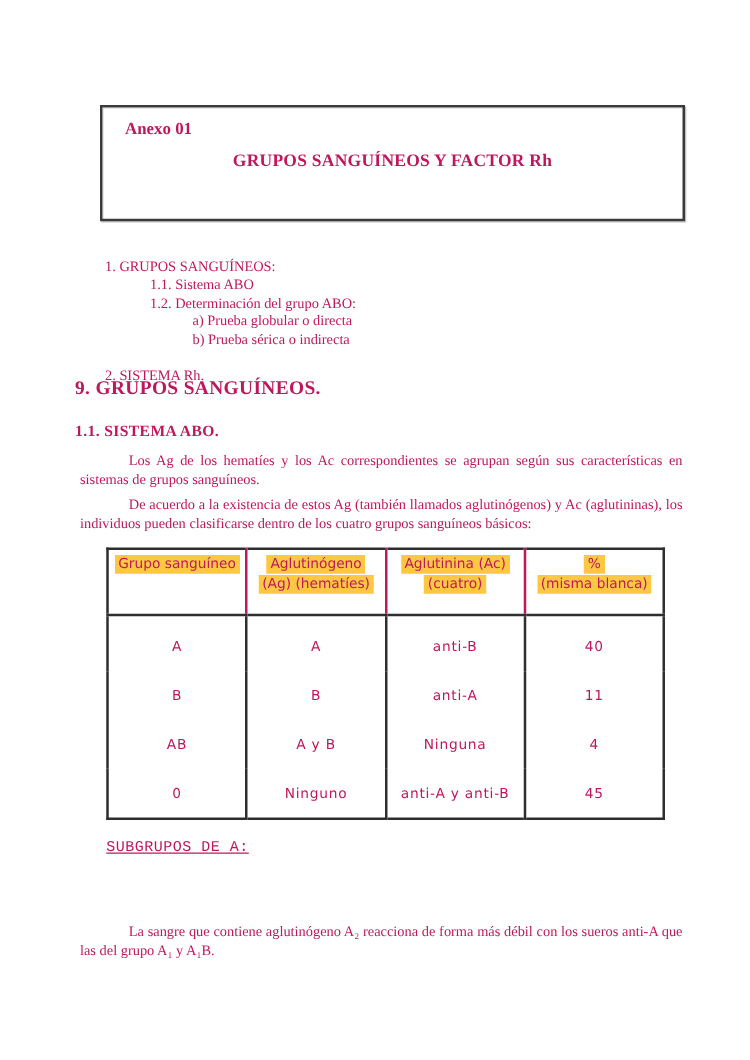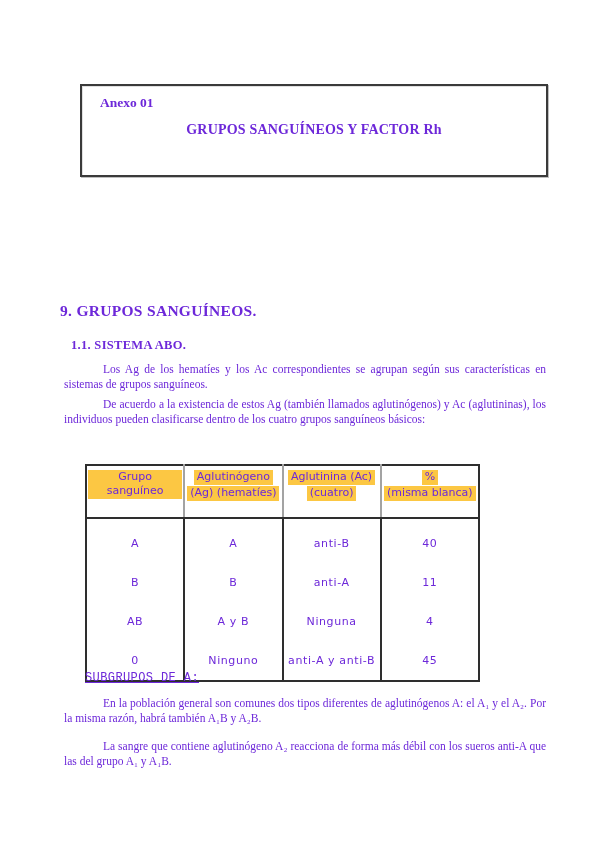--- a/index.html
+++ b/index.html
@@ -1,18 +1,18 @@
 <!DOCTYPE html>
 <html style="--hl: #FCC743;"><head>
 <meta charset="utf-8">
 <style>
   html,body { margin:0; padding:0; background:#ffffff; }
   .page {
     position:relative; width:600px; height:848px; background:#ffffff;
-    font-family:"Liberation Serif","DejaVu Serif",serif; color:#6d28d9;
+    font-family:"Liberation Serif","DejaVu Serif",serif; color:#be185d;
     overflow:hidden;
   }
   .title-box {
     position:absolute; left:80px; top:84px; width:464px; height:89px;
     border:2px solid #3a3a3a; box-shadow:1px 1px 0 rgba(0,0,0,.25), inset 1px 1px 0 rgba(0,0,0,.12);
     background:#ffffff;
   }
   .annex {
     position:absolute; left:18px; top:9px;
     font-weight:bold; font-size:13.5px;
@@ -28,44 +28,44 @@
   .o-l1 { margin-left:0; }
   .o-l2 { margin-left:36px; }
   .o-l3 { margin-left:70px; }
   .o-gap { margin-top:15px; }
   .h1 {
     position:absolute; left:60px; top:302px;
     font-size:15.5px; font-weight:bold; letter-spacing:.3px; white-space:nowrap;
   }
   .h2 {
     position:absolute; left:60px; top:338px;
-    font-size:12.5px; font-weight:bold; letter-spacing:.3px; white-space:nowrap;margin-left:11px;
+    font-size:12.5px; font-weight:bold; letter-spacing:.3px; white-space:nowrap;
   }
   .para {
     position:absolute; left:64px; width:482px; margin:0;
     font-size:11.5px; line-height:15px; text-align:justify; text-indent:39px;
   }
   .p1 { top:362px; }
   .p2 { top:397px; }
   .p3 { top:696px; }
   .p4 { top:739px; }
   .subheading {
     position:absolute; left:85px; top:671px;
     font-size:12px; letter-spacing:.4px; text-decoration:underline; white-space:nowrap;font-family:Liberation Mono, monospace;
   }
   table.bg-table {
-    position:absolute; left:85px; top:464px; width:395px;
+    position:absolute; left:85px; top:438px; width:447px;
     border-collapse:collapse; table-layout:fixed;
     font-family:"DejaVu Sans","Liberation Sans",sans-serif;
     border:2px solid #2e2e2e;
   }
   .bg-table col { width:25%; }
   .bg-table th {
     height:46px; vertical-align:top; padding-top:4px;
-    border-left:2px solid #a3a3a3; border-bottom:2px solid #2e2e2e;
+    border-left:2px solid #be185d; border-bottom:2px solid #2e2e2e;
     font-weight:normal; font-size:11px; text-align:center;
   }
   .bg-table th:first-child, .bg-table td:first-child { border-left:none; }
   .bg-table td {
     height:37px; text-align:center; vertical-align:middle;
     border-left:2px solid #2e2e2e;
     font-size:11px; letter-spacing:.6px;
   }
   .bg-table tbody tr:first-child td { padding-top:6px; }
   .hl {
@@ -77,20 +77,28 @@
 </head>
 <body>
 
 <div class="page">
 
   <div class="title-box">
     <div class="annex">Anexo 01</div>
     <div class="doc-title">GRUPOS SANGUÍNEOS Y FACTOR Rh</div>
   </div>
 
+  <div class="outline">
+    <div class="o-l1">1. GRUPOS SANGUÍNEOS:</div>
+    <div class="o-l2">1.1. Sistema ABO</div>
+    <div class="o-l2">1.2. Determinación del grupo ABO:</div>
+    <div class="o-l3">a) Prueba globular o directa</div>
+    <div class="o-l3">b) Prueba sérica o indirecta</div>
+    <div class="o-l1 o-gap">2. SISTEMA Rh.</div>
+  </div>
 
   <div class="h1">9. GRUPOS SANGUÍNEOS.</div>
   <div class="h2">1.1. SISTEMA ABO.</div>
 
   <p class="para p1">Los Ag de los hematíes y los Ac correspondientes se agrupan según sus características en sistemas de grupos sanguíneos.</p>
   <p class="para p2">De acuerdo a la existencia de estos Ag (también llamados aglutinógenos) y Ac (aglutininas), los individuos pueden clasificarse dentro de los cuatro grupos sanguíneos básicos:</p>
 
   <table class="bg-table">
     <colgroup>
         <col>
@@ -139,16 +147,15 @@
       <tr>
         <td>0</td>
         <td>Ninguno</td>
         <td>anti-A y anti-B</td>
         <td>45</td>
       </tr>
     </tbody>
   </table>
 
   <div class="subheading">SUBGRUPOS DE A:</div>
-  <p class="para p3">En la población general son comunes dos tipos diferentes de aglutinógenos A: el A₁ y el A₂. Por la misma razón, habrá también A₁B y A₂B.</p>
   <p class="para p4">La sangre que contiene aglutinógeno A₂ reacciona de forma más débil con los sueros anti-A que las del grupo A₁ y A₁B.</p>
 
 </div>
 
 </body></html>

